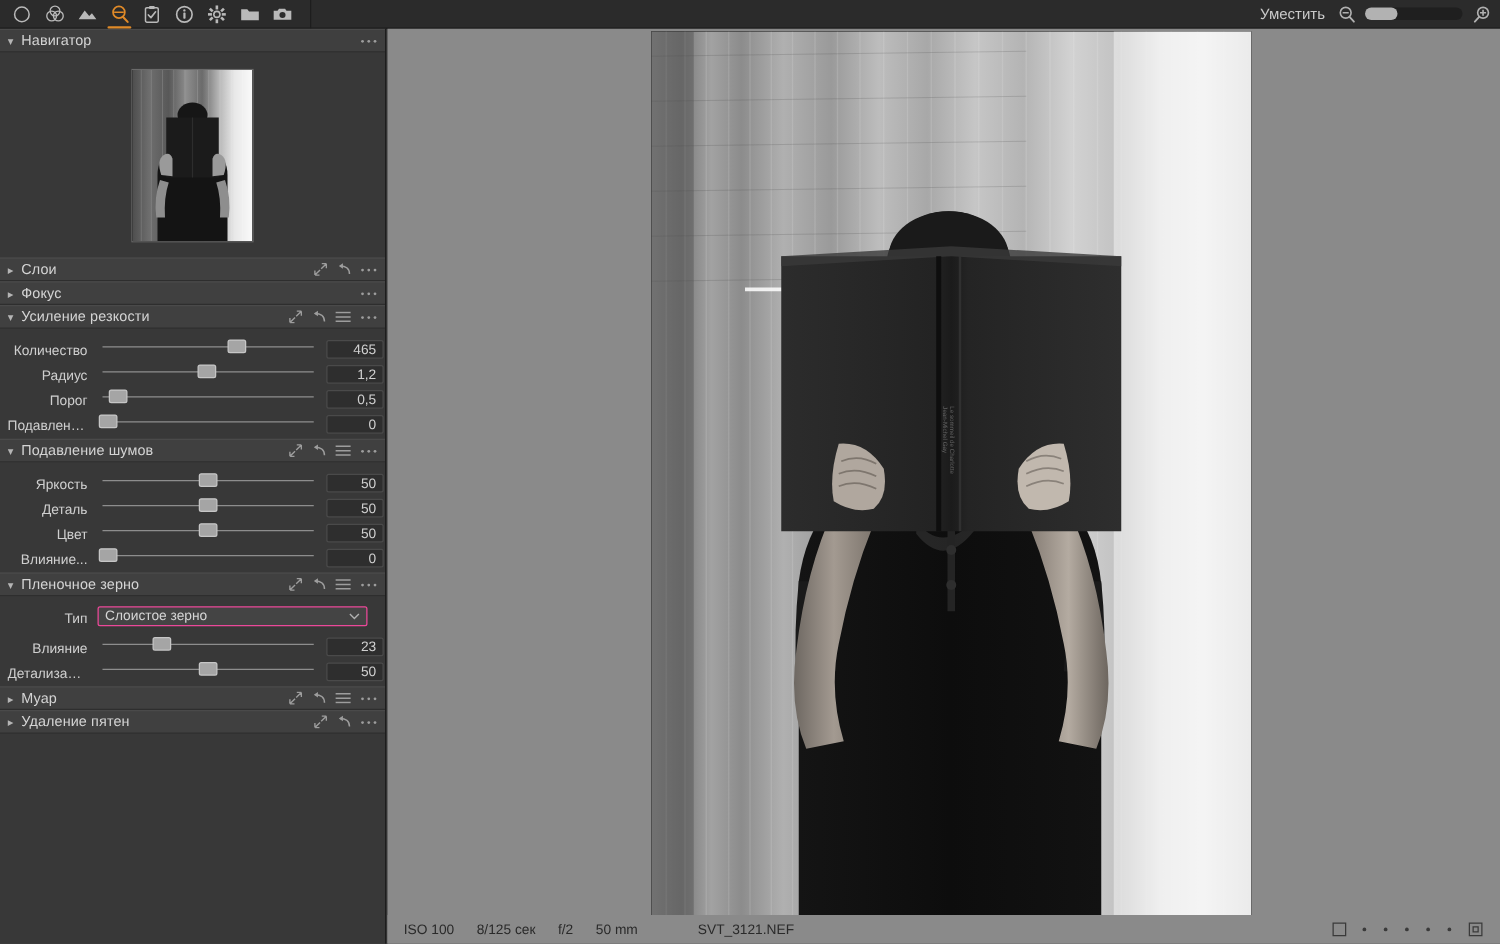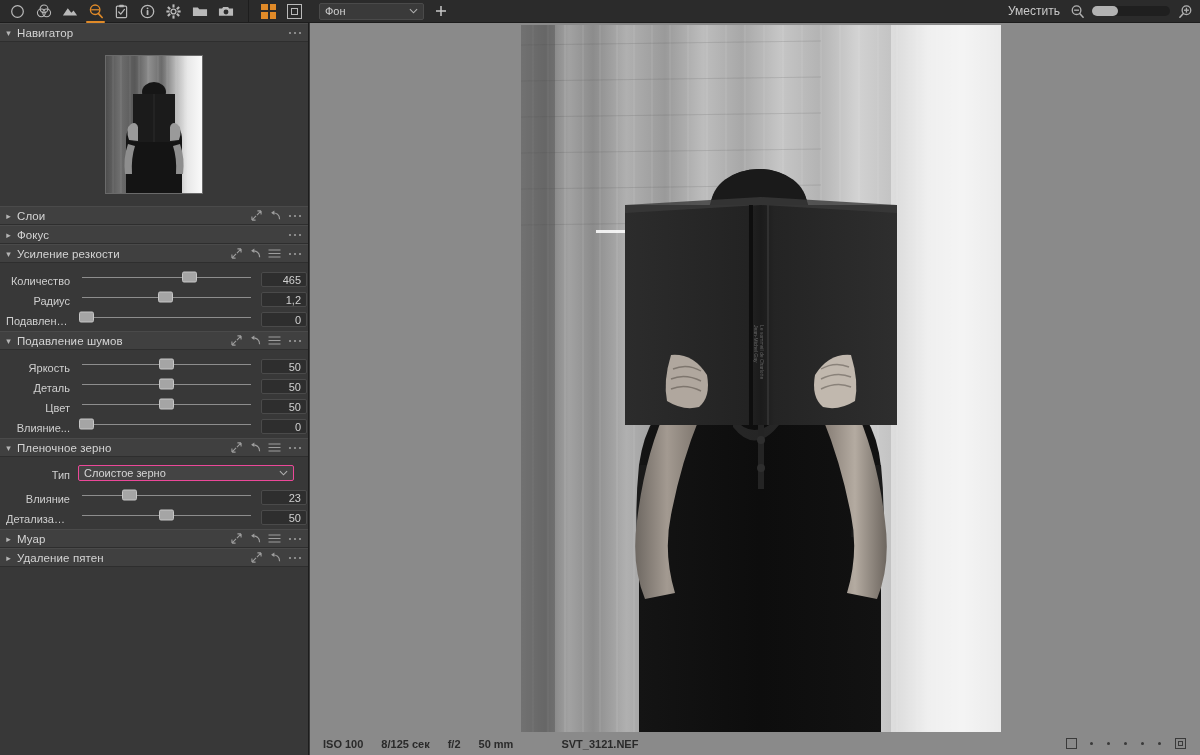--- a/index.html
+++ b/index.html
@@ -119,21 +119,21 @@
     background: #000; overflow: hidden;
   }
   .photo { position: absolute; inset: 0; }
 
   .statusbar {
     position: absolute; left: 0; bottom: 0; width: 890px; height: 23px;
     background: #8a8a8a; display: flex; align-items: center;
     color: #2a2a2a; font-size: 11px;
   }
   .status-left { display: flex; align-items: center; padding-left: 13px; gap: 0; }
-  .status-left span { margin-right: 18px; white-space: nowrap; font-weight: bold; }
+  .status-left span { margin-right: 18px; white-space: nowrap; }
   .status-right { margin-left: auto; display: flex; align-items: center; padding-right: 14px; gap: 0; }
   .sb-sq { width: 11px; height: 11px; border: 1.5px solid #3a3a3a; margin-right: 13px; }
   .sb-dot { width: 3px; height: 3px; border-radius: 50%; background: #3a3a3a; margin-right: 14px; }
   .sb-grid { width: 11px; height: 11px; border: 1.5px solid #3a3a3a; display:flex; align-items:center; justify-content:center; }
   .sb-grid i { width: 5px; height: 5px; border: 1px solid #3a3a3a; display:block; }
 
   svg { display: block; }
 </style>
 </head>
 <body>
@@ -213,49 +213,20 @@
       <div class="tb-icon">
         <svg width="16" height="13" viewBox="0 0 17 13">
           <path d="M1 3.4 h3.3 l1.2-1.7 h5.2 l1.2 1.7 H16 v7.6 H1 Z" fill="currentColor"></path>
           <circle cx="8.5" cy="7" r="2.6" fill="#2b2b2b"></circle>
         </svg>
       </div>
     </div>
 
     <div class="tb-sep"></div>
 
-    <div class="tb-mid">
-      <div class="tb-icon">
-        <div class="sq-grid">
-            <i></i>
-            <i></i>
-            <i></i>
-            <i></i>
-          </div>
-      </div>
-      <div class="tb-icon">
-        <div class="sq-single">
-            <i></i>
-          </div>
-      </div>
-      <div class="layer-select">
-        <span>Фон</span>
-        <span class="chev">
-          <svg width="9" height="6" viewBox="0 0 10 6">
-              <path d="M1 1 L5 5 L9 1" fill="none" stroke="#b0b0b0" stroke-width="1.2"></path>
-            </svg>
-        </span>
-      </div>
-      <div class="plus-btn">
-        <svg width="14" height="14" viewBox="0 0 14 14">
-          <line x1="7" y1="2" x2="7" y2="12" stroke="currentColor" stroke-width="1.5"></line>
-          <line x1="2" y1="7" x2="12" y2="7" stroke="currentColor" stroke-width="1.5"></line>
-        </svg>
-      </div>
-    </div>
 
     <div class="tb-right">
       <span class="fit-label">Уместить</span>
       <div class="zoom-minus">
         <svg width="15" height="15" viewBox="0 0 16 16">
           <circle cx="7" cy="6.6" r="4.6" fill="none" stroke="currentColor" stroke-width="1.4"></circle>
           <line x1="4.4" y1="6.6" x2="9.6" y2="6.6" stroke="currentColor" stroke-width="1.4"></line>
           <line x1="10.3" y1="10.2" x2="14" y2="14.2" stroke="currentColor" stroke-width="1.6" stroke-linecap="round"></line>
         </svg>
       </div>
@@ -406,20 +377,28 @@
         </span>
         <span class="valbox">465</span>
       </div>
       <div class="row">
         <span class="row-label">Радиус</span>
         <span class="slider">
           <span class="track"></span>
           <span class="knob" style="left:80px"></span>
         </span>
         <span class="valbox">1,2</span>
+      </div>
+      <div class="row">
+        <span class="row-label">Порог</span>
+        <span class="slider">
+          <span class="track"></span>
+          <span class="knob" style="left:9px"></span>
+        </span>
+        <span class="valbox">0,5</span>
       </div>
       <div class="row">
         <span class="row-label">Подавлени...</span>
         <span class="slider">
           <span class="track"></span>
           <span class="knob" style="left:1px"></span>
         </span>
         <span class="valbox">0</span>
       </div>
       <div class="pad4"></div>

